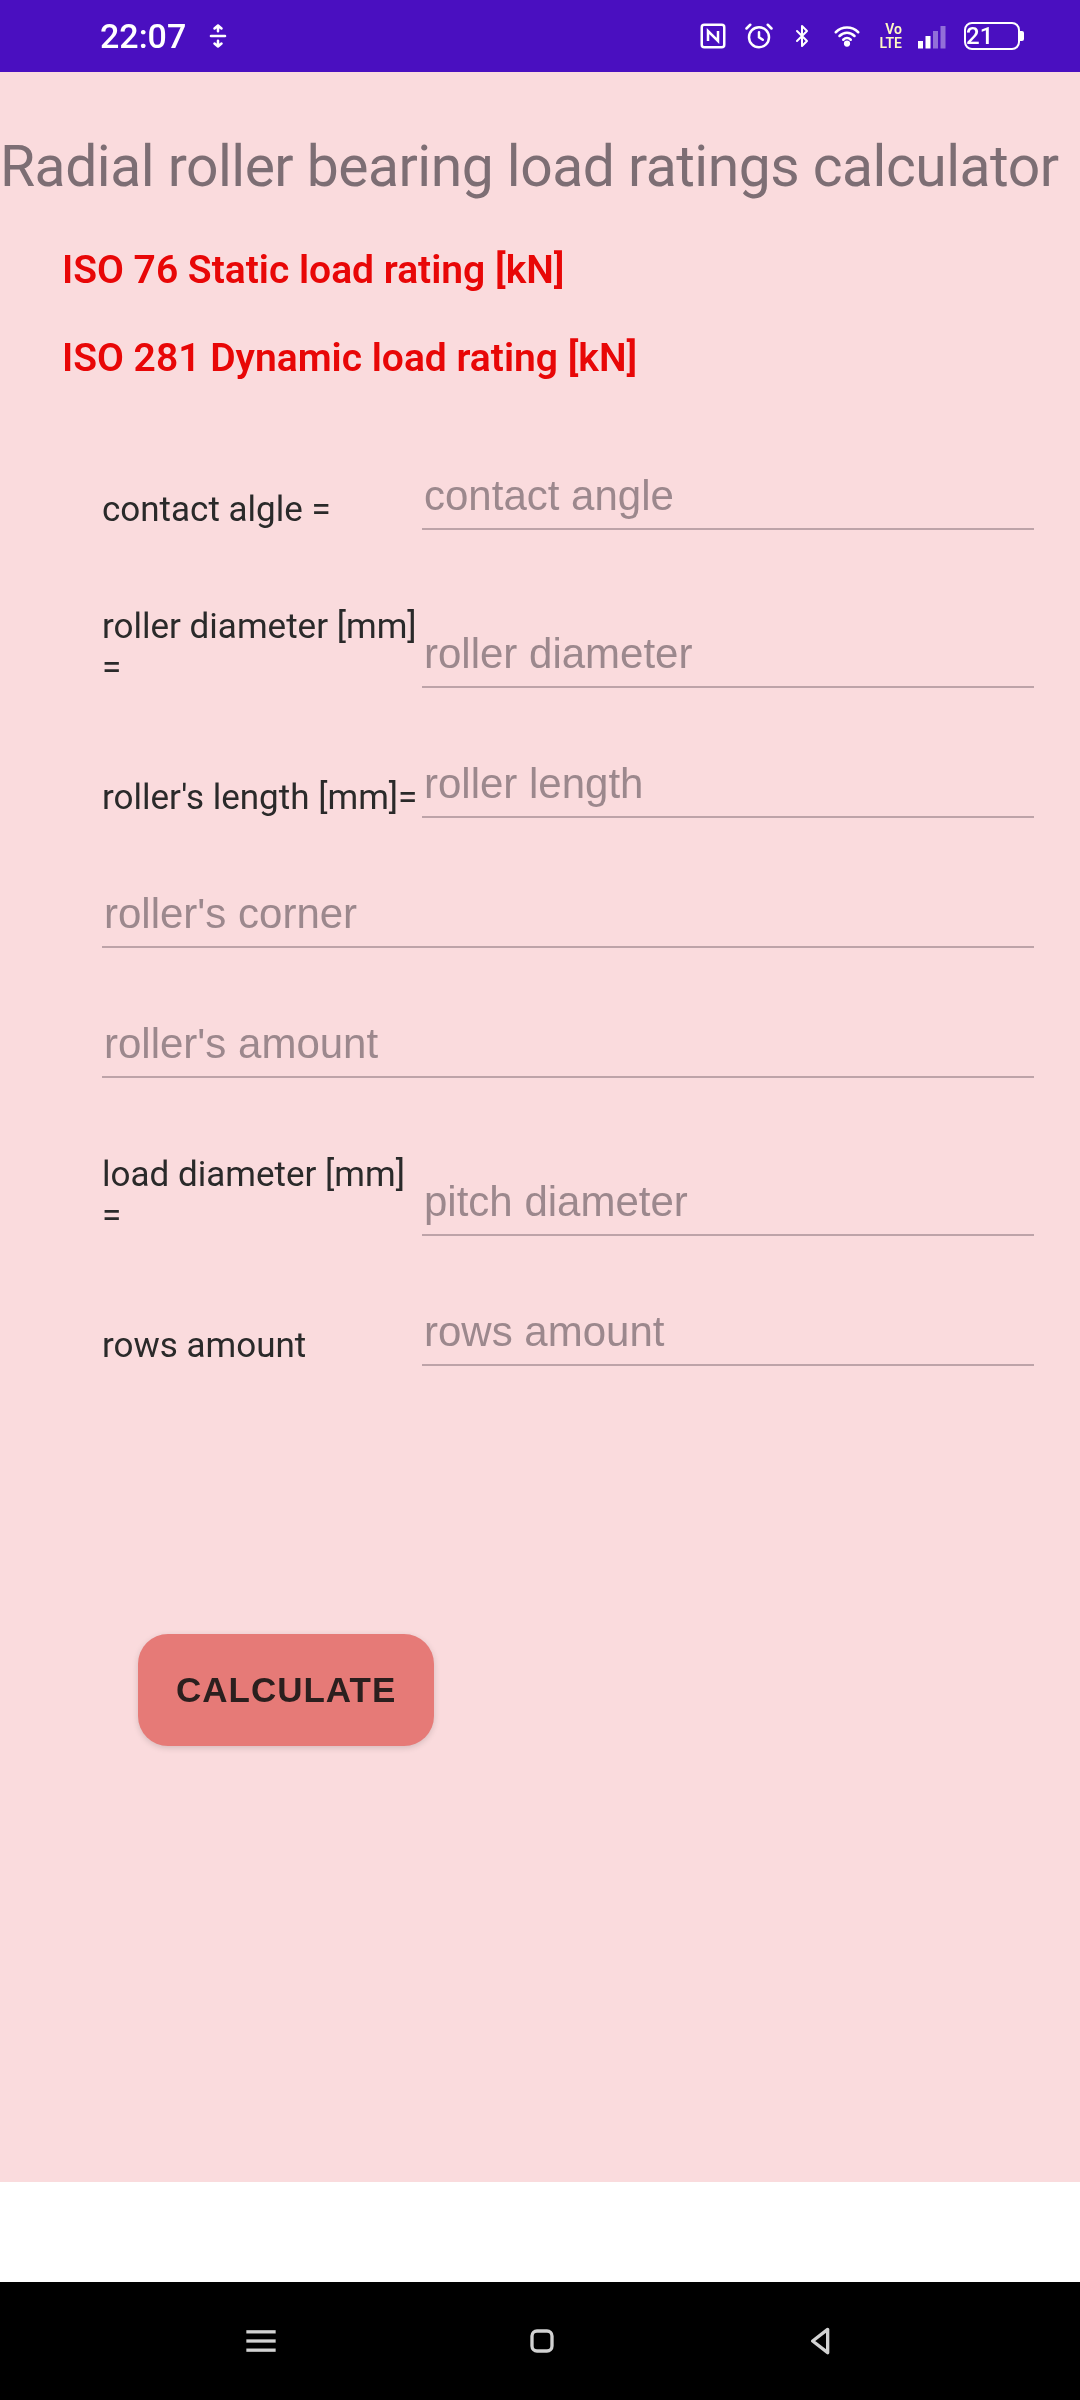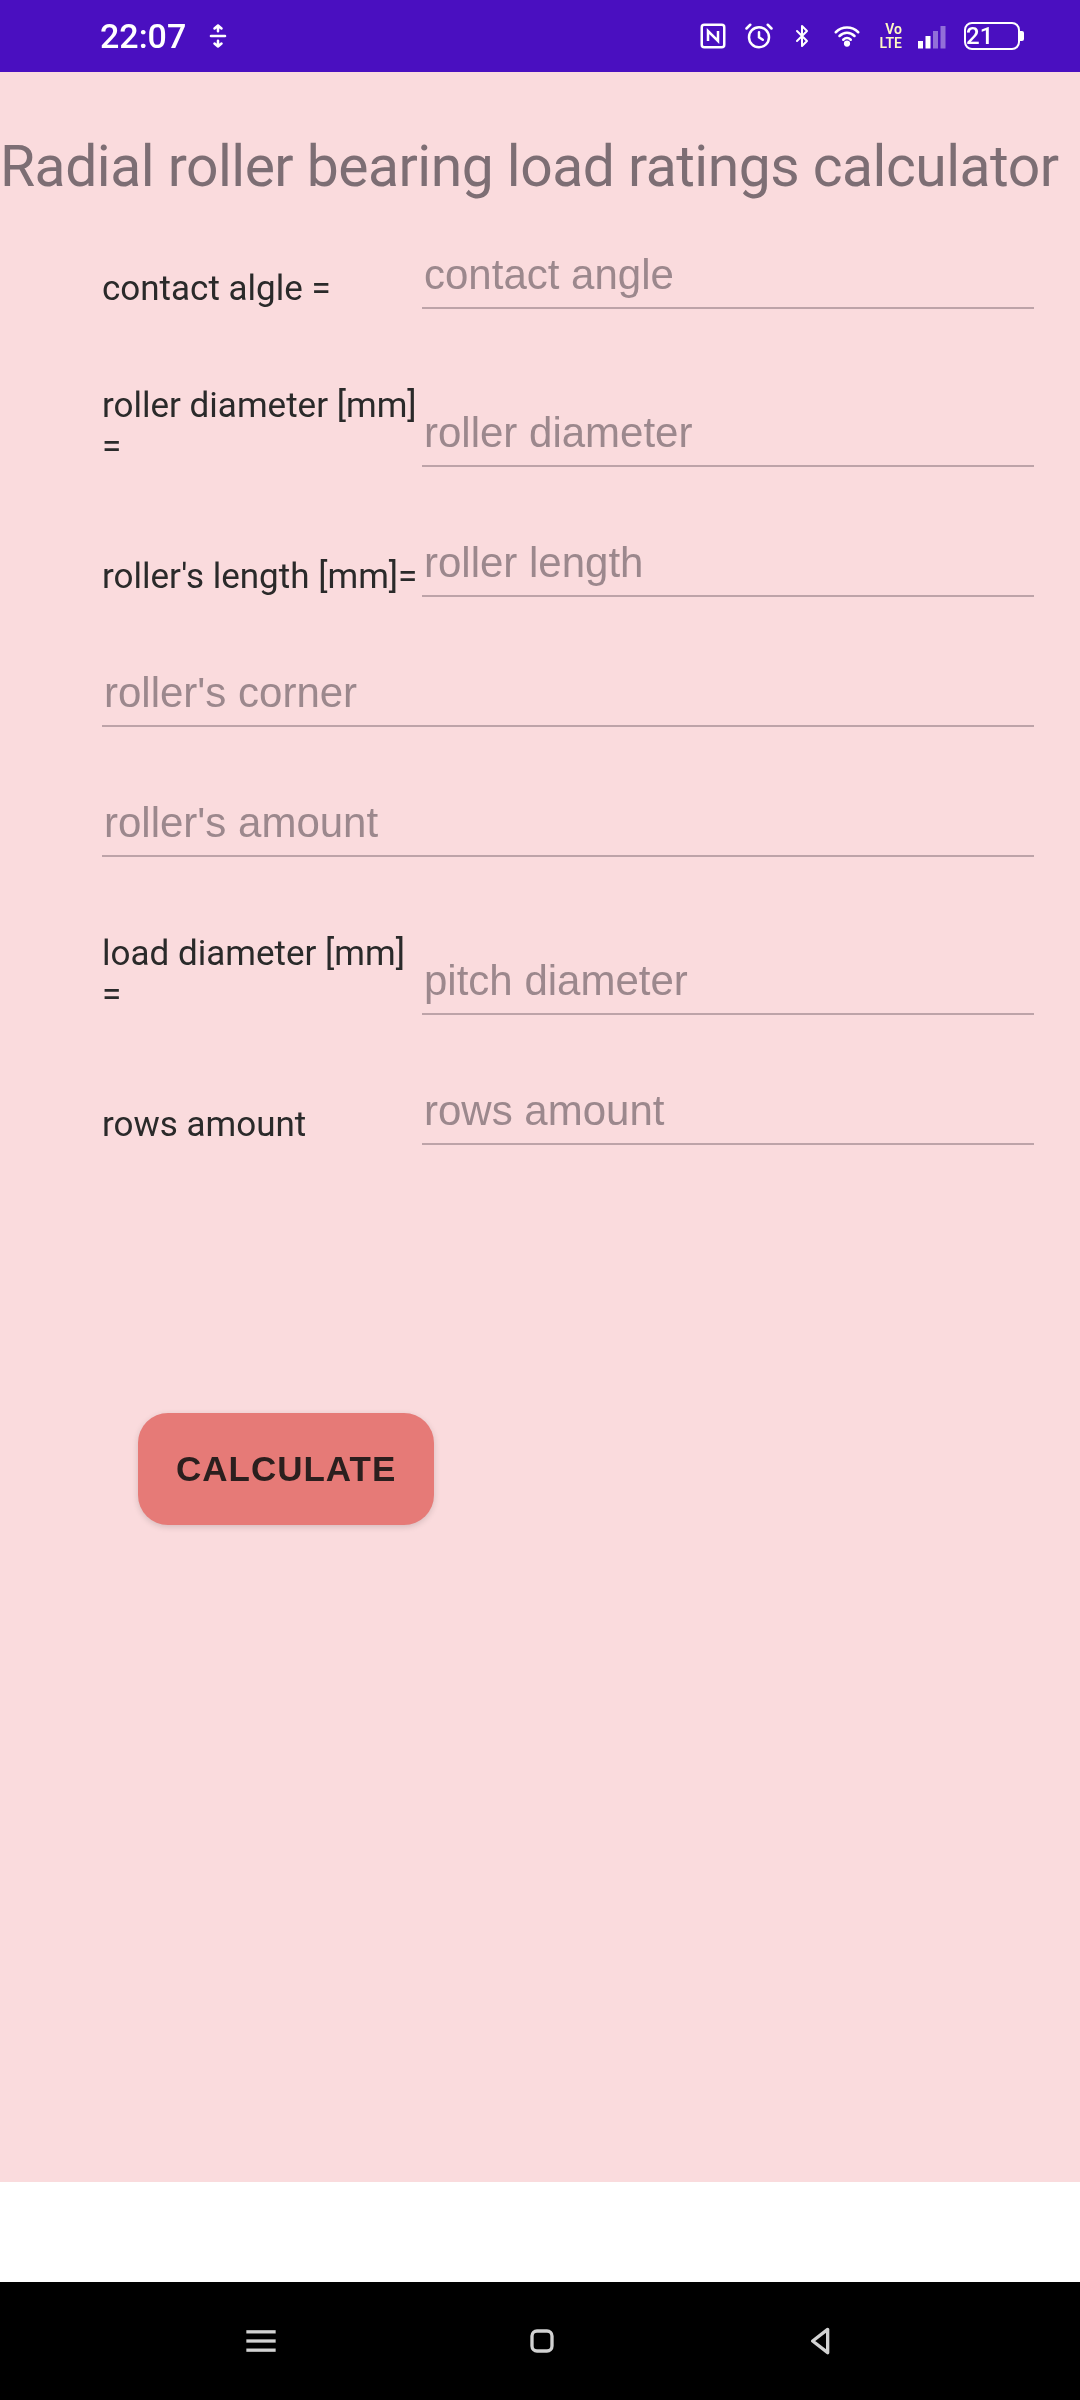--- a/index.html
+++ b/index.html
@@ -191,20 +191,24 @@
     </svg>
     <div class="battery">
       <span>21</span>
     </div>
   </div>
 </div>
 
 <div class="content">
   <h1 class="title">Radial roller bearing load ratings calculator</h1>
 
+  <div class="outputs">
+    <div class="output-line">ISO 76 Static load rating [kN]</div>
+    <div class="output-line">ISO 281 Dynamic load rating [kN]</div>
+  </div>
 
   <div class="fields">
 
     <div class="row">
       <div class="row-label">contact algle =</div>
       <div class="row-input">
         <input type="text" placeholder="contact angle" style="">
       </div>
     </div>
 

